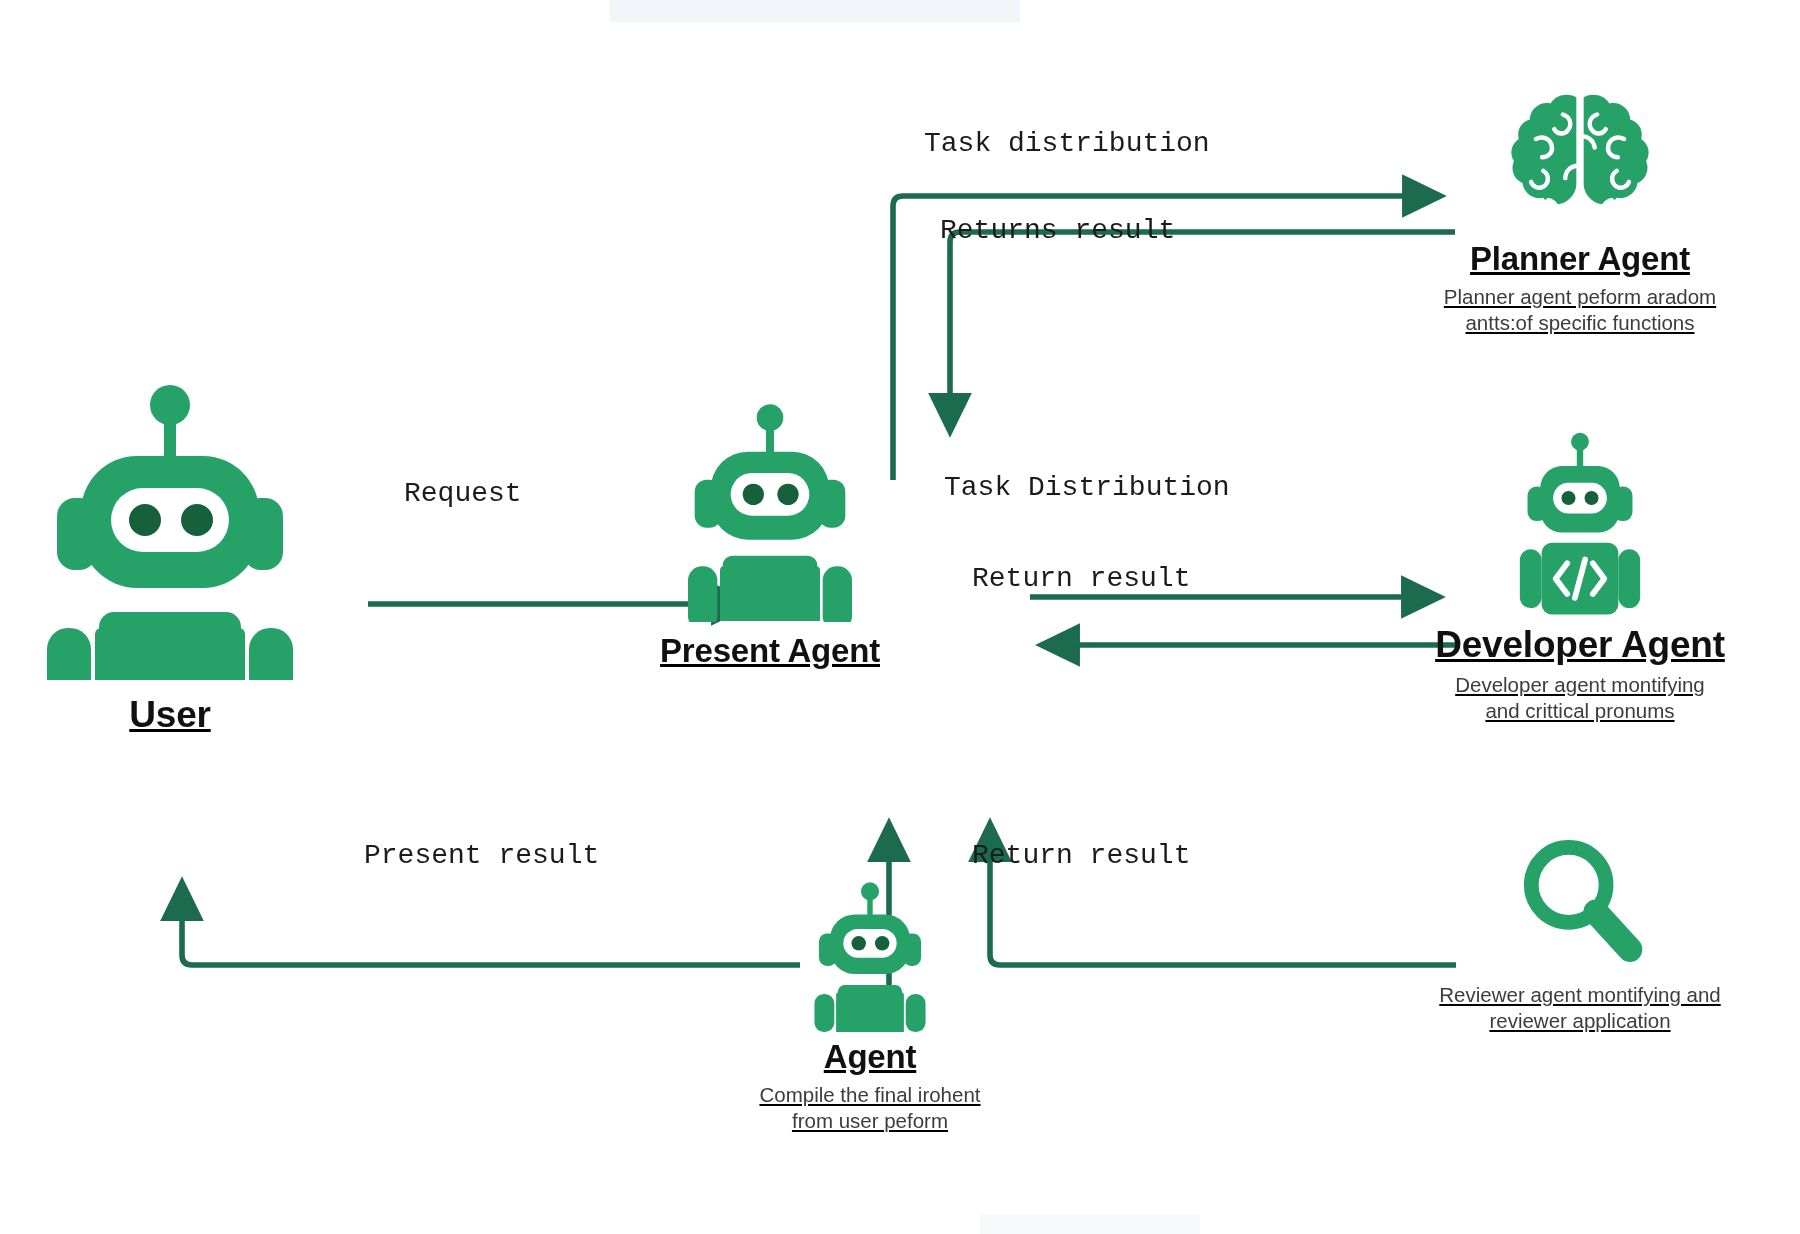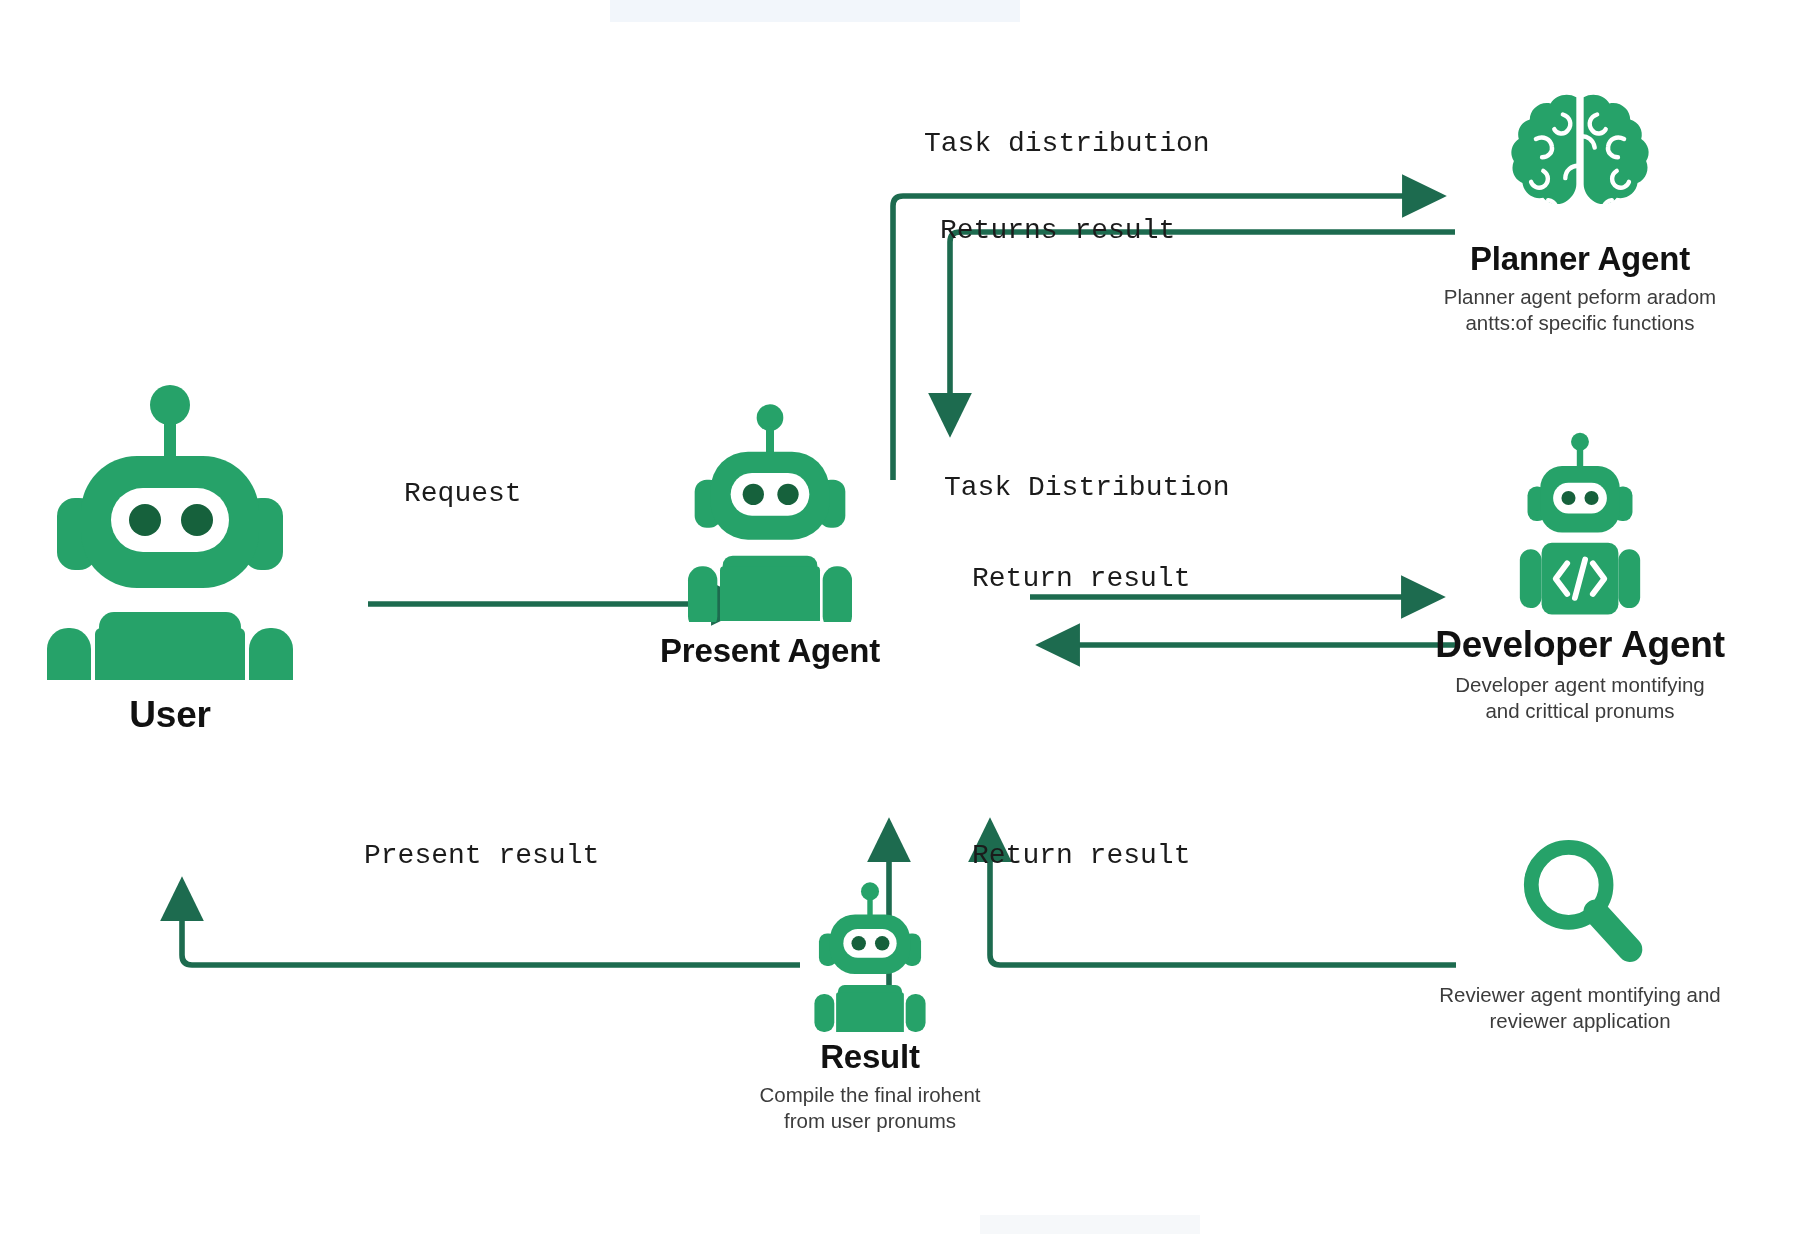--- a/index.html
+++ b/index.html
@@ -40,20 +40,21 @@
     position: absolute;
     left: 0;
     top: 0;
     width: 1800px;
     height: 1234px;
   }
 
   .node {
     position: absolute;
     text-align: center;
+    text-decoration: underline;
   }
   .node-title {
     font-weight: bold;
     color: #111111;
     letter-spacing: -0.2px;
     white-space: nowrap;
   }
   .node-desc {
     color: #3c3c3c;
     line-height: 1.28;
@@ -203,24 +204,24 @@
           <rect x="64" y="232" width="142" height="30" rx="15"></rect>
           <path d="M66 248 h138 a6 6 0 0 1 6 6 v82 h-150 v-82 a6 6 0 0 1 6 -6 z"></path>
           <rect x="12" y="252" width="44" height="84" rx="21"></rect>
           <rect x="214" y="252" width="44" height="84" rx="21"></rect>
         </g>
         <rect x="76" y="108" width="118" height="64" rx="32" fill="#ffffff"></rect>
         <circle cx="110" cy="140" r="16" fill="#16613c"></circle>
         <circle cx="162" cy="140" r="16" fill="#16613c"></circle>
       </svg>
     </div>
-    <div class="node-title">Result</div>
+    <div class="node-title">Agent</div>
     <div class="node-desc">
       <div>Compile the final irohent</div>
-      <div>from user pronums</div>
+      <div>from user peform</div>
     </div>
   </div>
 
   <div class="node" id="node-planner">
     <div class="icon-wrap">
       <svg width="148" height="142" viewBox="0 0 120 116">
         <g fill="#26a269">
           <path d="M57 6
                    c-7 -4 -17 -2 -21 5
                    c-9 -2 -17 5 -17 13

